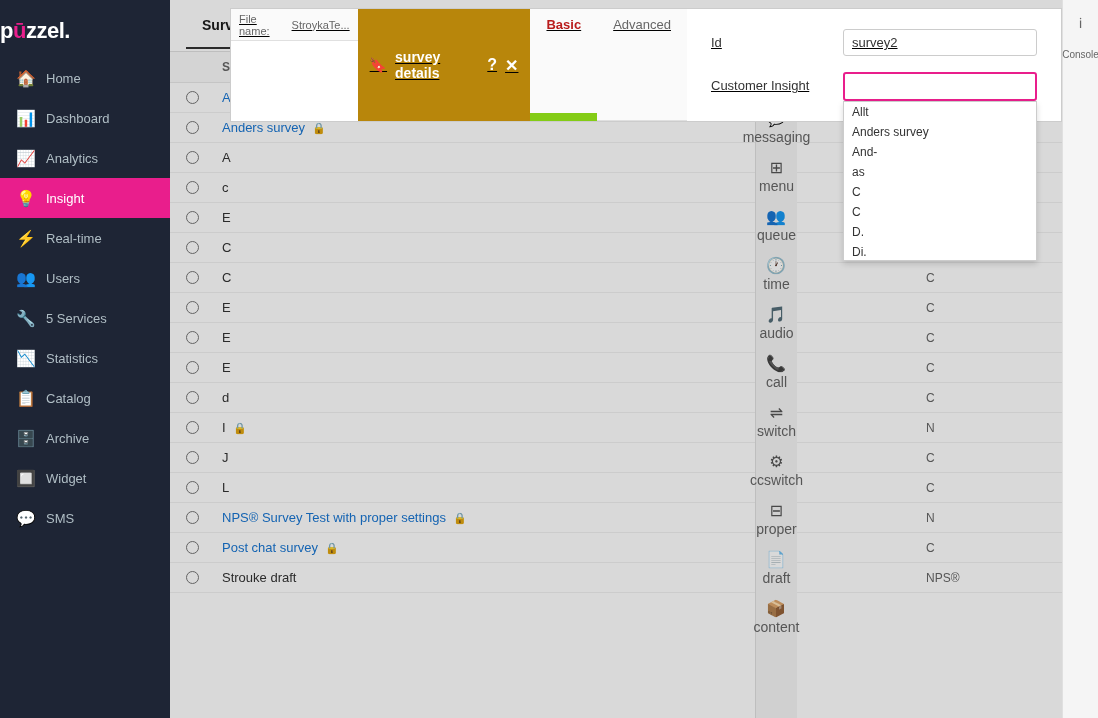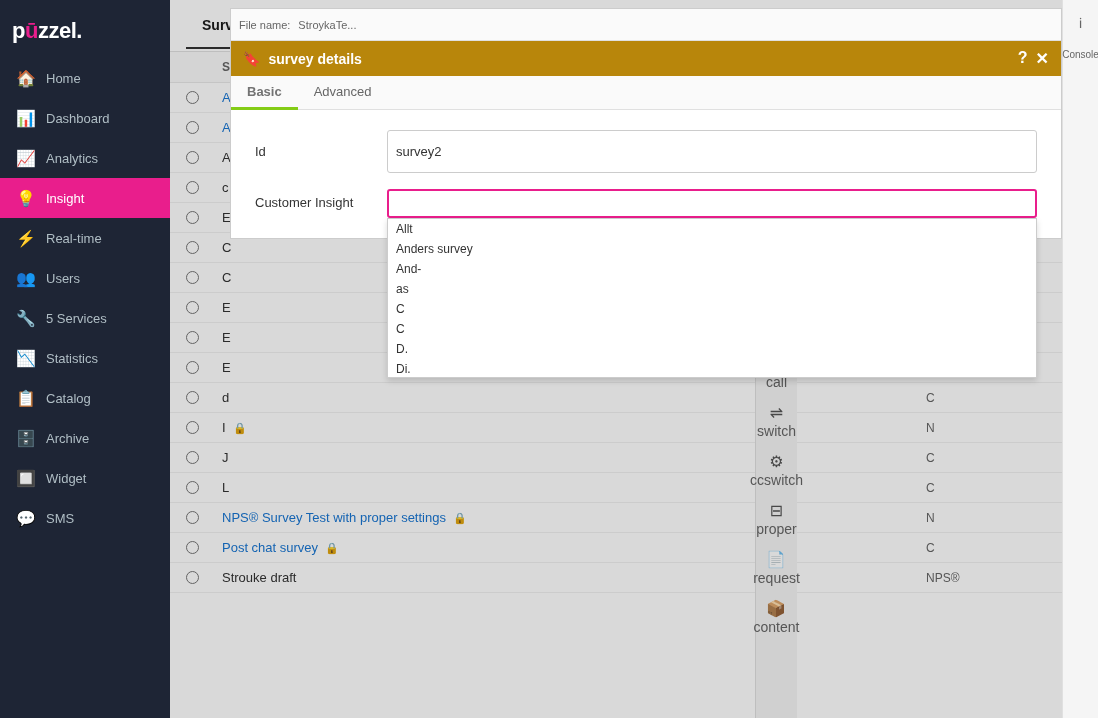--- a/index.html
+++ b/index.html
@@ -9,21 +9,21 @@
     .sidebar {
       width: 170px;
       background: #1e2535;
       color: #fff;
       display: flex;
       flex-direction: column;
       flex-shrink: 0;
       height: 718px;
     }
     .logo-area {
-      padding: 18px 12px 14px;
+      padding: 18px 0 14px;
     }
     .logo {
       display: flex; align-items: center;
     }
     .logo-text {
       font-size: 22px; font-weight: 700; color: #fff; letter-spacing: -0.5px;
     }
     .logo-dot { color: #e91e8c; }
     .sidebar-nav { flex: 1; display: flex; flex-direction: column; }
     .nav-item {
@@ -118,52 +118,52 @@
       background: rgba(0,0,0,0.15);
       z-index: 10;
     }
     .survey-dialog {
       position: absolute;
       top: 8px; left: 60px; right: 0;
       background: #fff;
       border: 1px solid #ccc;
       z-index: 20;
       display: flex;
-      flex-direction: column;
       max-height: 700px;
+      text-decoration: underline;
     }
     .dialog-header {
       background: #b8860b;
       color: #fff;
       display: flex; align-items: center; gap: 8px;
       padding: 8px 12px;
       font-size: 14px; font-weight: 600;
     }
     .dialog-header-icons { margin-left: auto; display: flex; gap: 8px; }
     .dialog-header-icon { cursor: pointer; font-size: 16px; }
     .dialog-tabs {
       display: flex; border-bottom: 1px solid #e0e0e0;
       background: #fafafa;
     }
     .dialog-tab {
       padding: 8px 16px; font-size: 13px; color: #666; cursor: pointer;
       border-bottom: 2px solid transparent; margin-bottom: -1px;
     }
-    .dialog-tab.active { color: #737373; border-bottom: 3px solid #84cc16; font-weight: 600; }
+    .dialog-tab.active { color: #b91c1c; border-bottom: 8px solid #84cc16; font-weight: 600; }
     .dialog-body {
       padding: 20px 24px;
       display: flex; flex-direction: column; gap: 16px;
       flex: 1;
     }
     .form-row {
       display: flex; align-items: center; gap: 12px;
     }
     .form-label { width: 120px; text-align: left; font-size: 13px; color: #333; }
     .form-input {
-      flex: 1; border: 1px solid #ccc; border-radius: 3px; padding: 13px 8px;
+      flex: 1; border: 1px solid #ccc; border-radius: 3px; padding: 5px 8px;
       font-size: 13px; color: #333;
     }
     .form-select-wrapper {
       flex: 1; position: relative;
     }
     .form-select {
       width: 100%; border: 2px solid #e91e8c; border-radius: 3px; padding: 5px 8px;
       font-size: 13px; color: #333; background: #fff; appearance: none; cursor: pointer;
     }
     .dropdown-open {
@@ -527,21 +527,21 @@
       <div class="tool-item">
     <span class="tool-icon">⚙</span>
     <span class="tool-label">ccswitch</span>
   </div>
       <div class="tool-item">
     <span class="tool-icon">⊟</span>
     <span class="tool-label">proper</span>
   </div>
       <div class="tool-item">
     <span class="tool-icon">📄</span>
-    <span class="tool-label">request</span>
+    <span class="tool-label">draft</span>
   </div>
       <div class="tool-item">
     <span class="tool-icon">📦</span>
     <span class="tool-label">content</span>
   </div>
     </div>
 </div>
 
 <div class="helper-panel">
   <div class="helper-item">ℹ</div>

